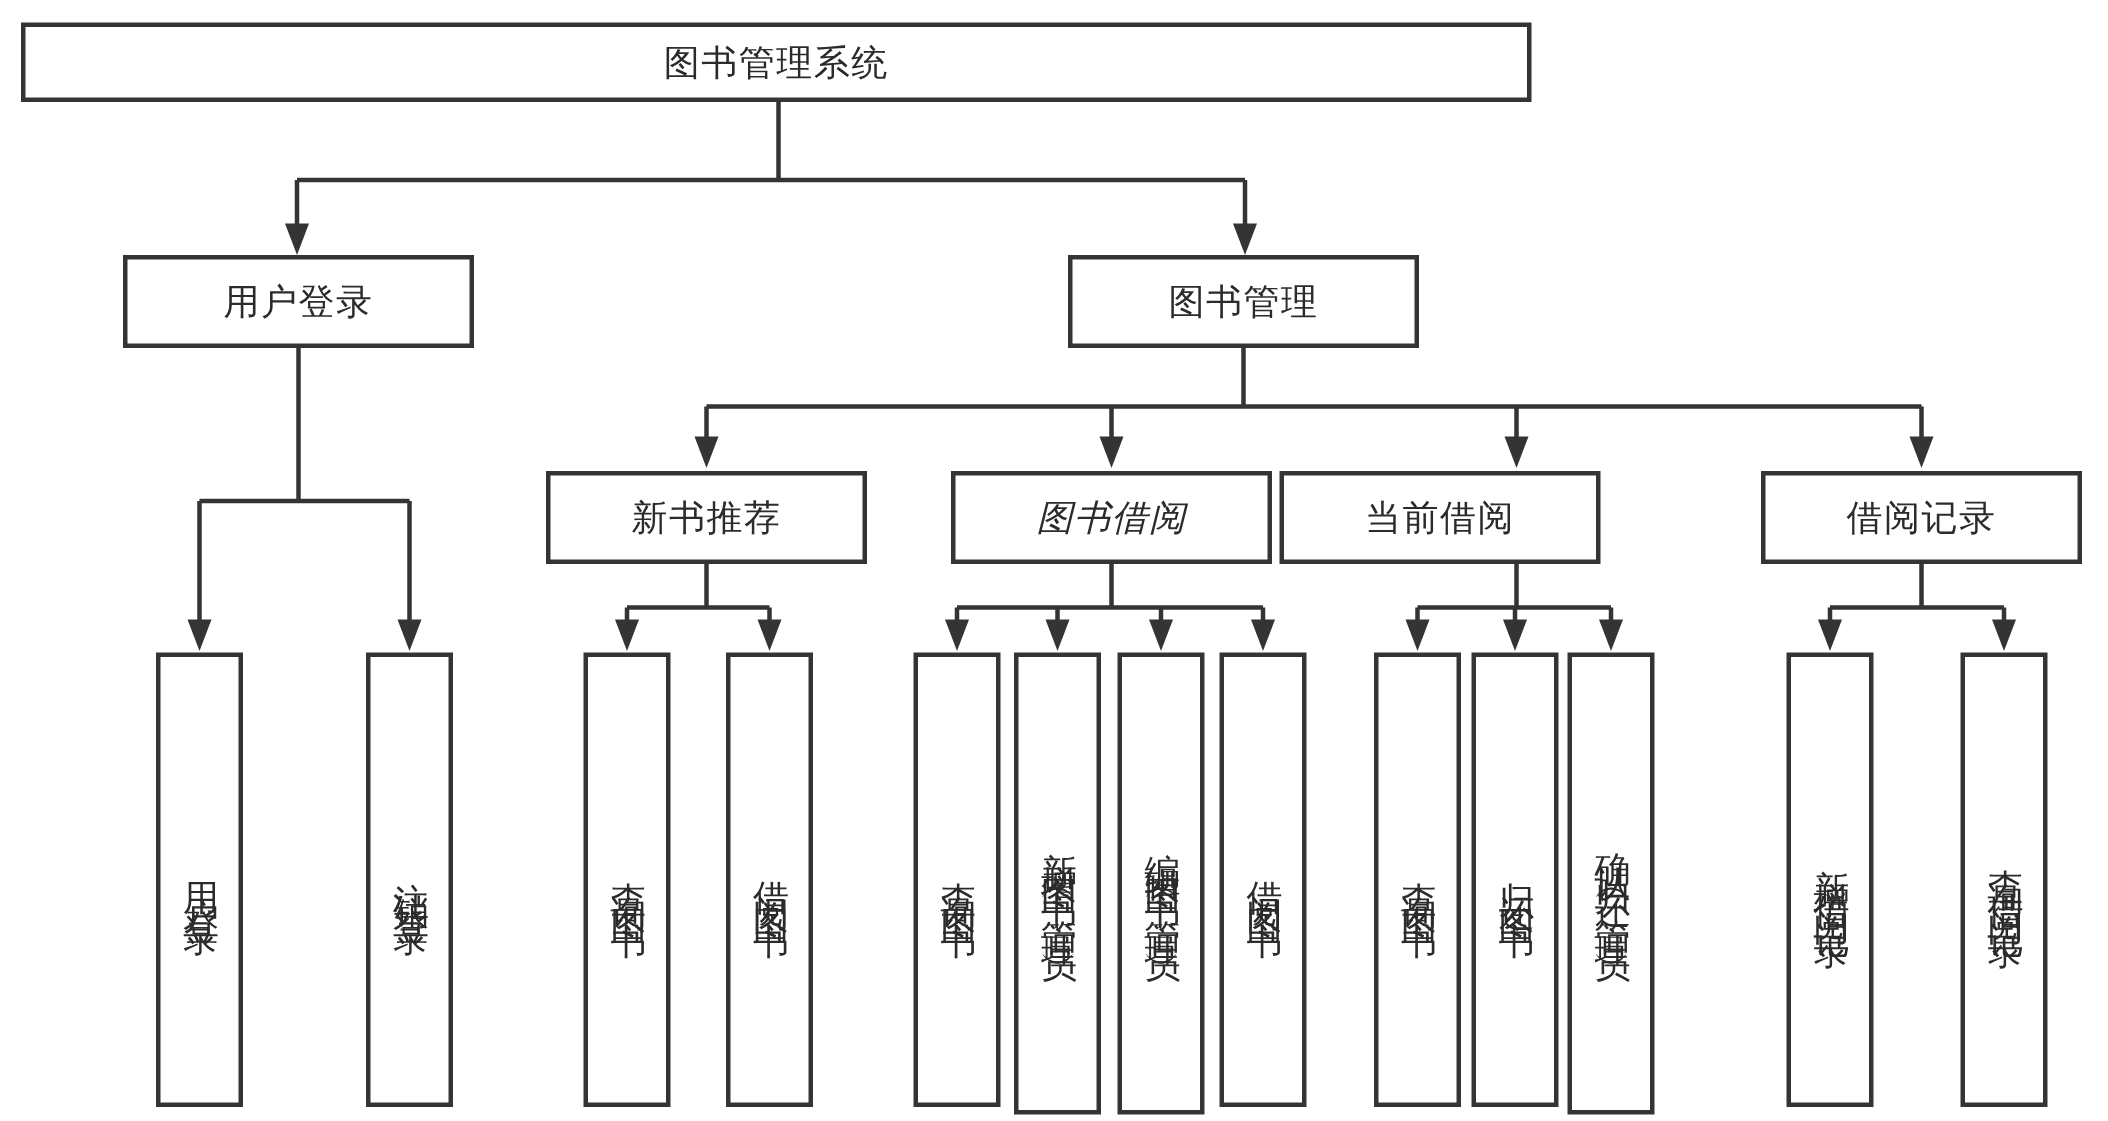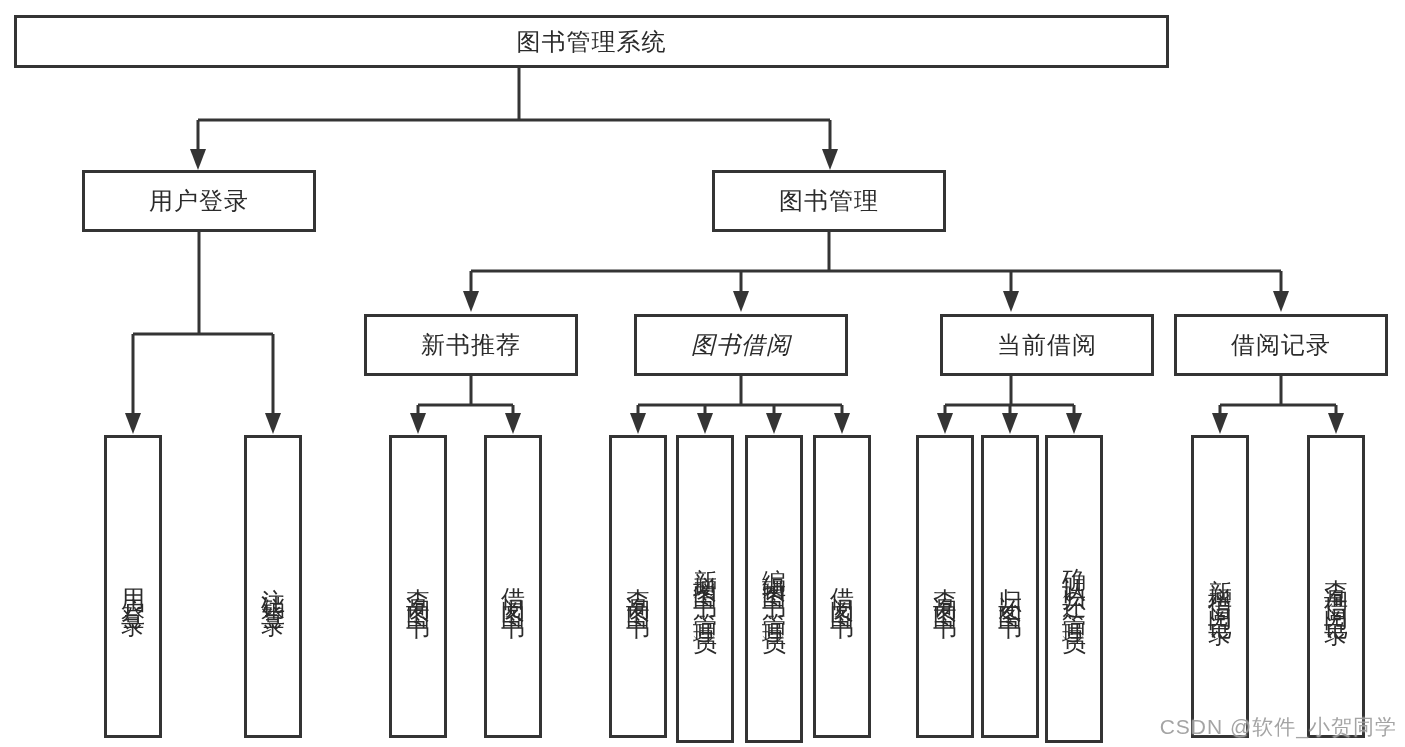--- a/index.html
+++ b/index.html
@@ -18,27 +18,27 @@
     background:#ffffff;
     border:3px solid #343434;
     box-sizing:border-box;
     display:flex;align-items:center;justify-content:center;
     color:#2b2b2b;
     font-size:24px;
     letter-spacing:1px;
     white-space:nowrap;
   }
   
-  .n-root{left:14px;top:15px;width:1155px;height:53px;}
+  .n-root{left:14px;top:15px;width:1007px;height:53px;}
   
   .n-l2a{left:82px;top:170px;width:234px;height:62px;}
   .n-l2b{left:712px;top:170px;width:234px;height:62px;}
   
   .n-l3{top:314px;width:214px;height:62px;}
-  .n-l3a{left:364px;} .n-l3b{left:634px;font-style:italic;} .n-l3c{left:940px;font-family:Liberation Serif, serif;} .n-l3d{left:1174px;}
+  .n-l3a{left:364px;} .n-l3b{left:634px;font-style:italic;} .n-l3c{left:853px;font-family:Liberation Serif, serif;} .n-l3d{left:1174px;}
   
   .leaf{top:435px;width:58px;height:303px;}
   .leaf.tall{height:308px;}
   .leaf span{
     display:block;
     writing-mode:vertical-rl;
     letter-spacing:9px;
     line-height:1;
     white-space:nowrap;
   }
@@ -145,14 +145,13 @@
     <span>确认归还（管理员）</span>
     </div>
 
   <div class="node leaf lf12">
     <span>新增借阅记录</span>
     </div>
   <div class="node leaf lf13">
     <span>查询借阅记录</span>
     </div>
 
-  <div class="watermark">CSDN @软件_小贺同学</div>
 </div>
 
 </body></html>

